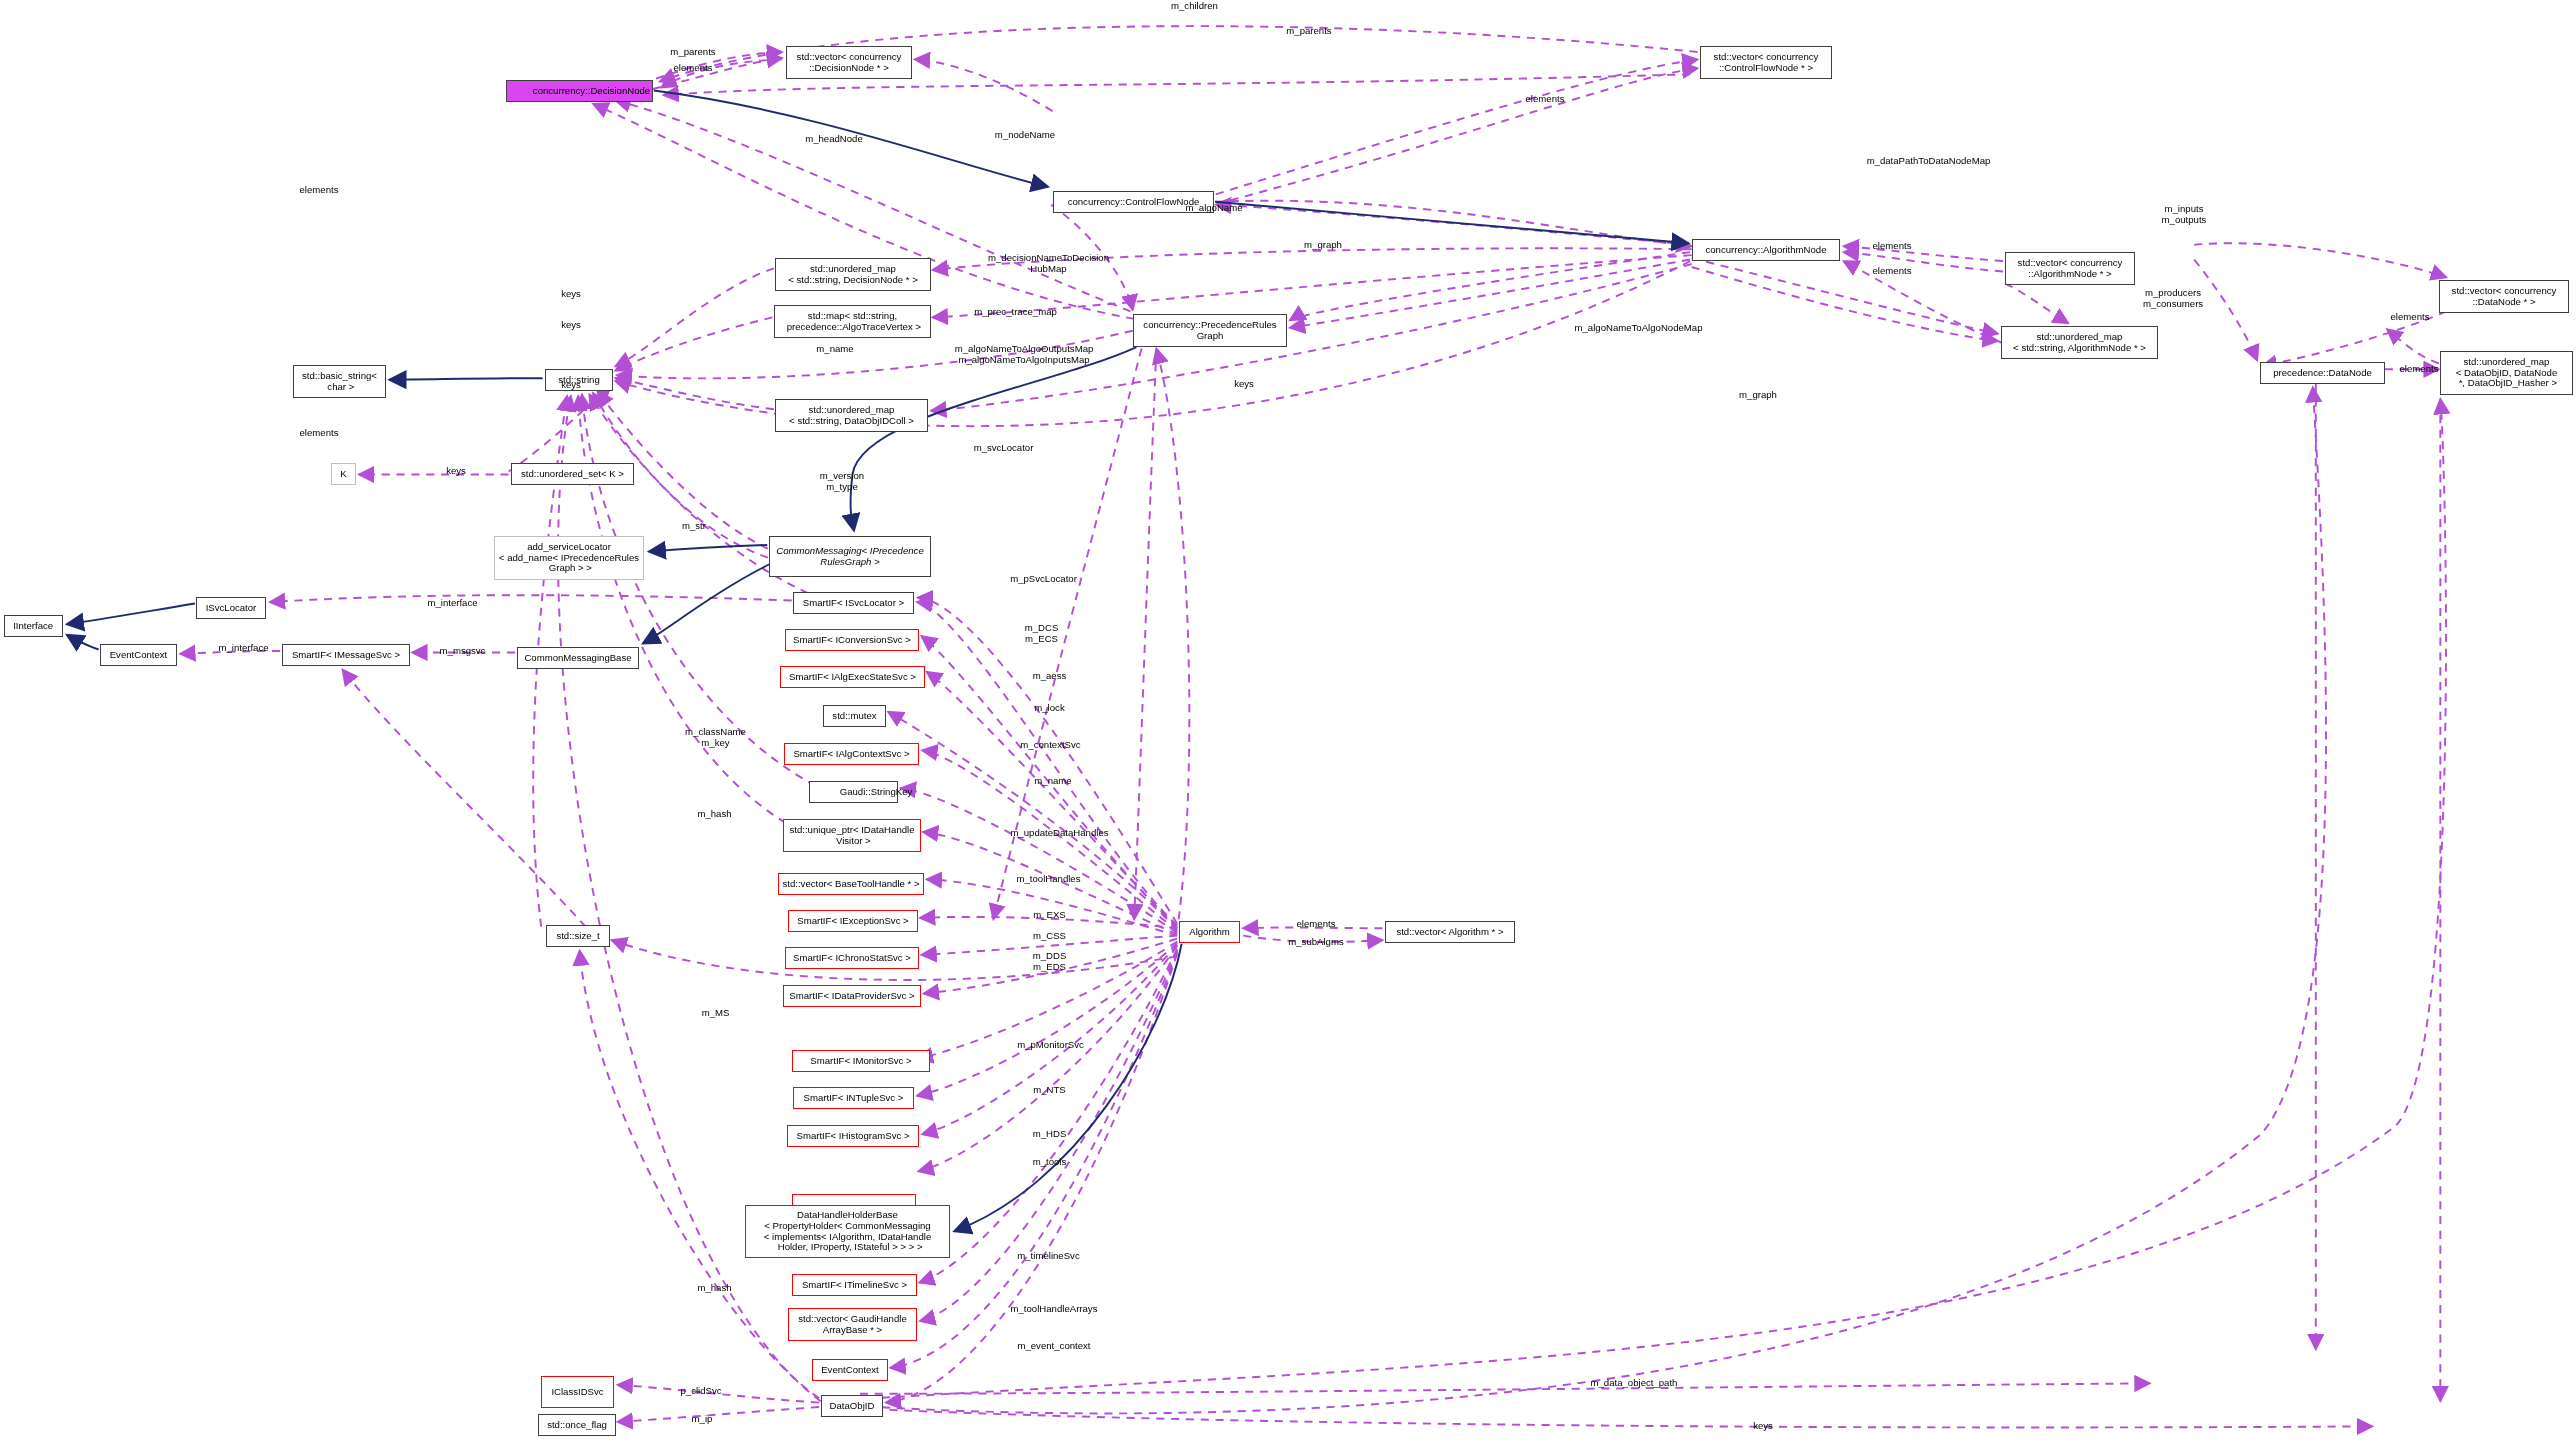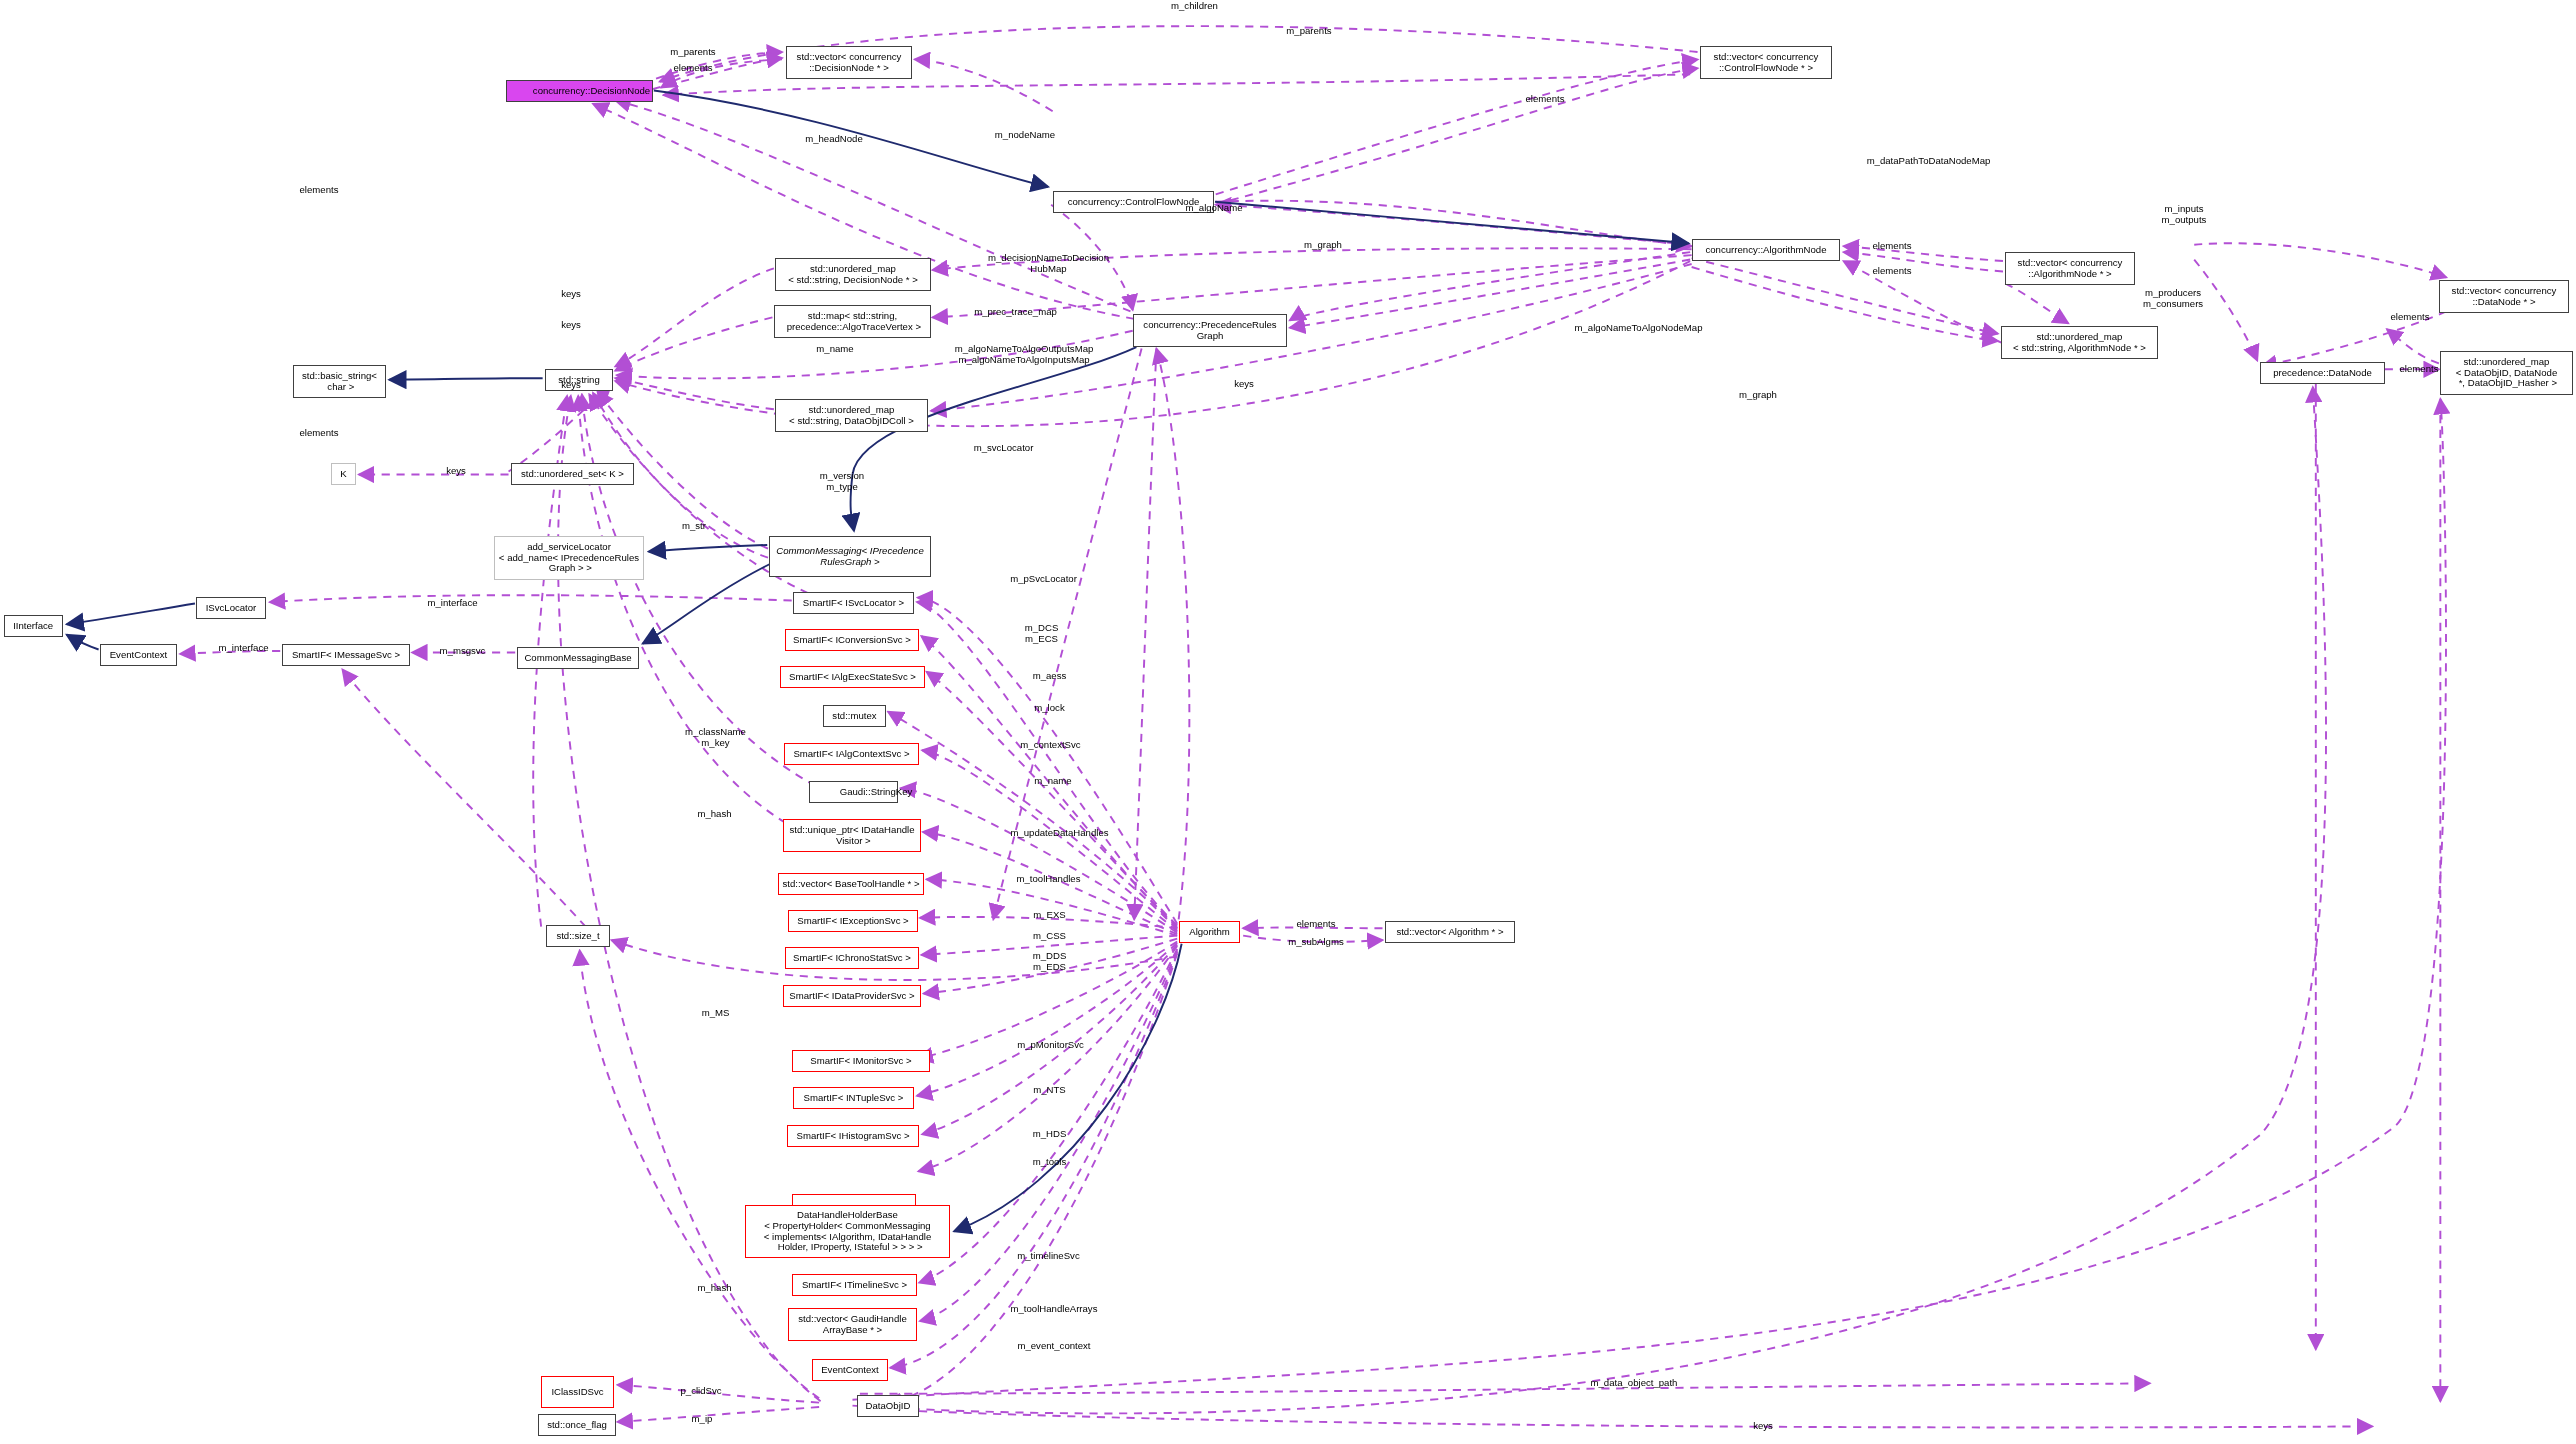--- a/index.html
+++ b/index.html
@@ -267,21 +267,21 @@
       <div class="node red" style="left: 787px; top: 1125px; width: 132px; height: 22px; font-size: 9.6px;">SmartIF&lt; IHistogramSvc &gt;</div>
       <div class="node red" style="left: 792px; top: 1194px; width: 124px; height: 32px; font-size: 9.6px; padding-left: 7px;">std::vector&lt; IAlgTool * &gt;</div>
       <div class="node red" style="left: 745px; top: 1205px; width: 205px; height: 53px; font-size: 9.6px;">DataHandleHolderBase
 &lt; PropertyHolder&lt; CommonMessaging
 &lt; implements&lt; IAlgorithm, IDataHandle
   Holder, IProperty, IStateful &gt; &gt; &gt; &gt;</div>
       <div class="node red" style="left: 792px; top: 1274px; width: 125px; height: 22px; font-size: 9.6px;">SmartIF&lt; ITimelineSvc &gt;</div>
       <div class="node red" style="left: 788px; top: 1308px; width: 129px; height: 33px; font-size: 9.6px;">std::vector&lt; GaudiHandle
 ArrayBase * &gt;</div>
       <div class="node red" style="left: 812px; top: 1359px; width: 76px; height: 22px; font-size: 9.6px;">EventContext</div>
-      <div class="node" style="left: 821px; top: 1395px; width: 62px; height: 22px; font-size: 9.6px; margin-left: 36px;">DataObjID</div>
+      <div class="node" style="left: 821px; top: 1395px; width: 62px; height: 22px; font-size: 9.6px;">DataObjID</div>
       <div class="node" style="left: 546px; top: 925px; width: 64px; height: 22px; font-size: 9.6px;">std::size_t</div>
       <div class="node red" style="left: 541px; top: 1376px; width: 73px; height: 32px; font-size: 9.6px;">IClassIDSvc</div>
       <div class="node" style="left: 538px; top: 1414px; width: 78px; height: 22px; font-size: 9.6px;">std::once_flag</div>
       <div class="node red" style="left: 1179px; top: 921px; width: 61px; height: 22px; font-size: 9.6px;">Algorithm</div>
       <div class="node" style="left: 1385px; top: 921px; width: 130px; height: 22px; font-size: 9.6px;">std::vector&lt; Algorithm * &gt;</div>
     </div>
   <div id="labels">
       <div class="edge-label" style="left: 1150px; top: 0px; width: 89px; font-size: 9.6px;">m_children</div>
       <div class="edge-label" style="left: 1268px; top: 25px; width: 82px; font-size: 9.6px;">m_parents</div>
       <div class="edge-label" style="left: 652px; top: 46px; width: 82px; font-size: 9.6px;">m_parents</div>

